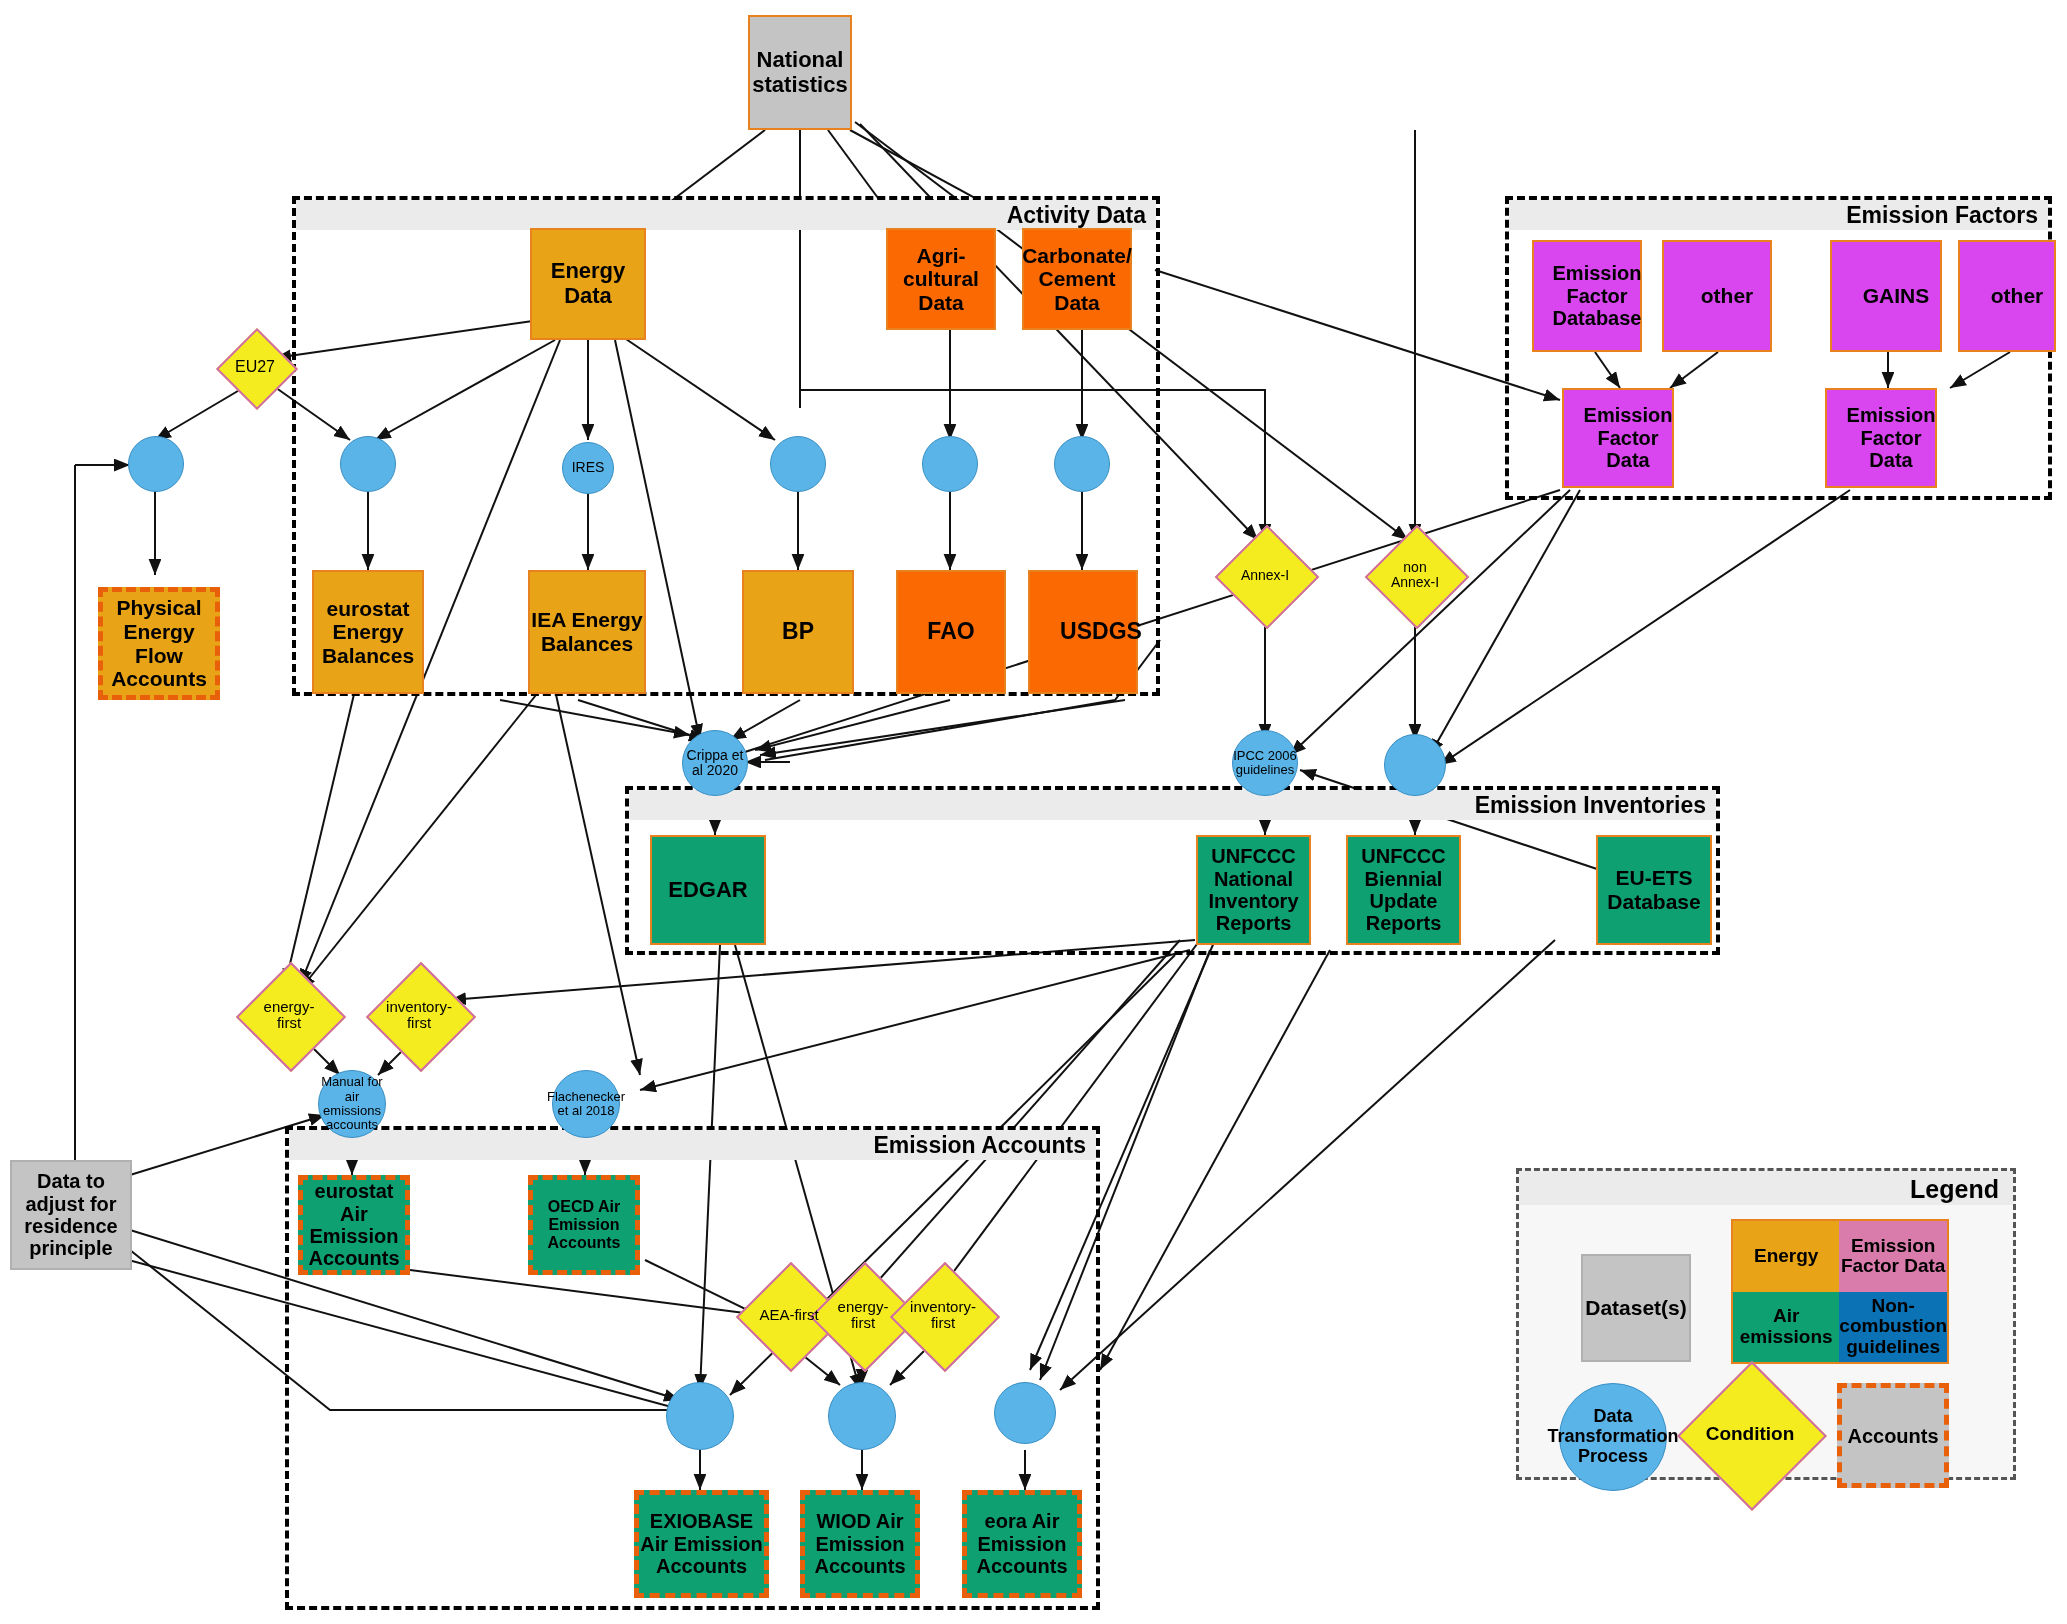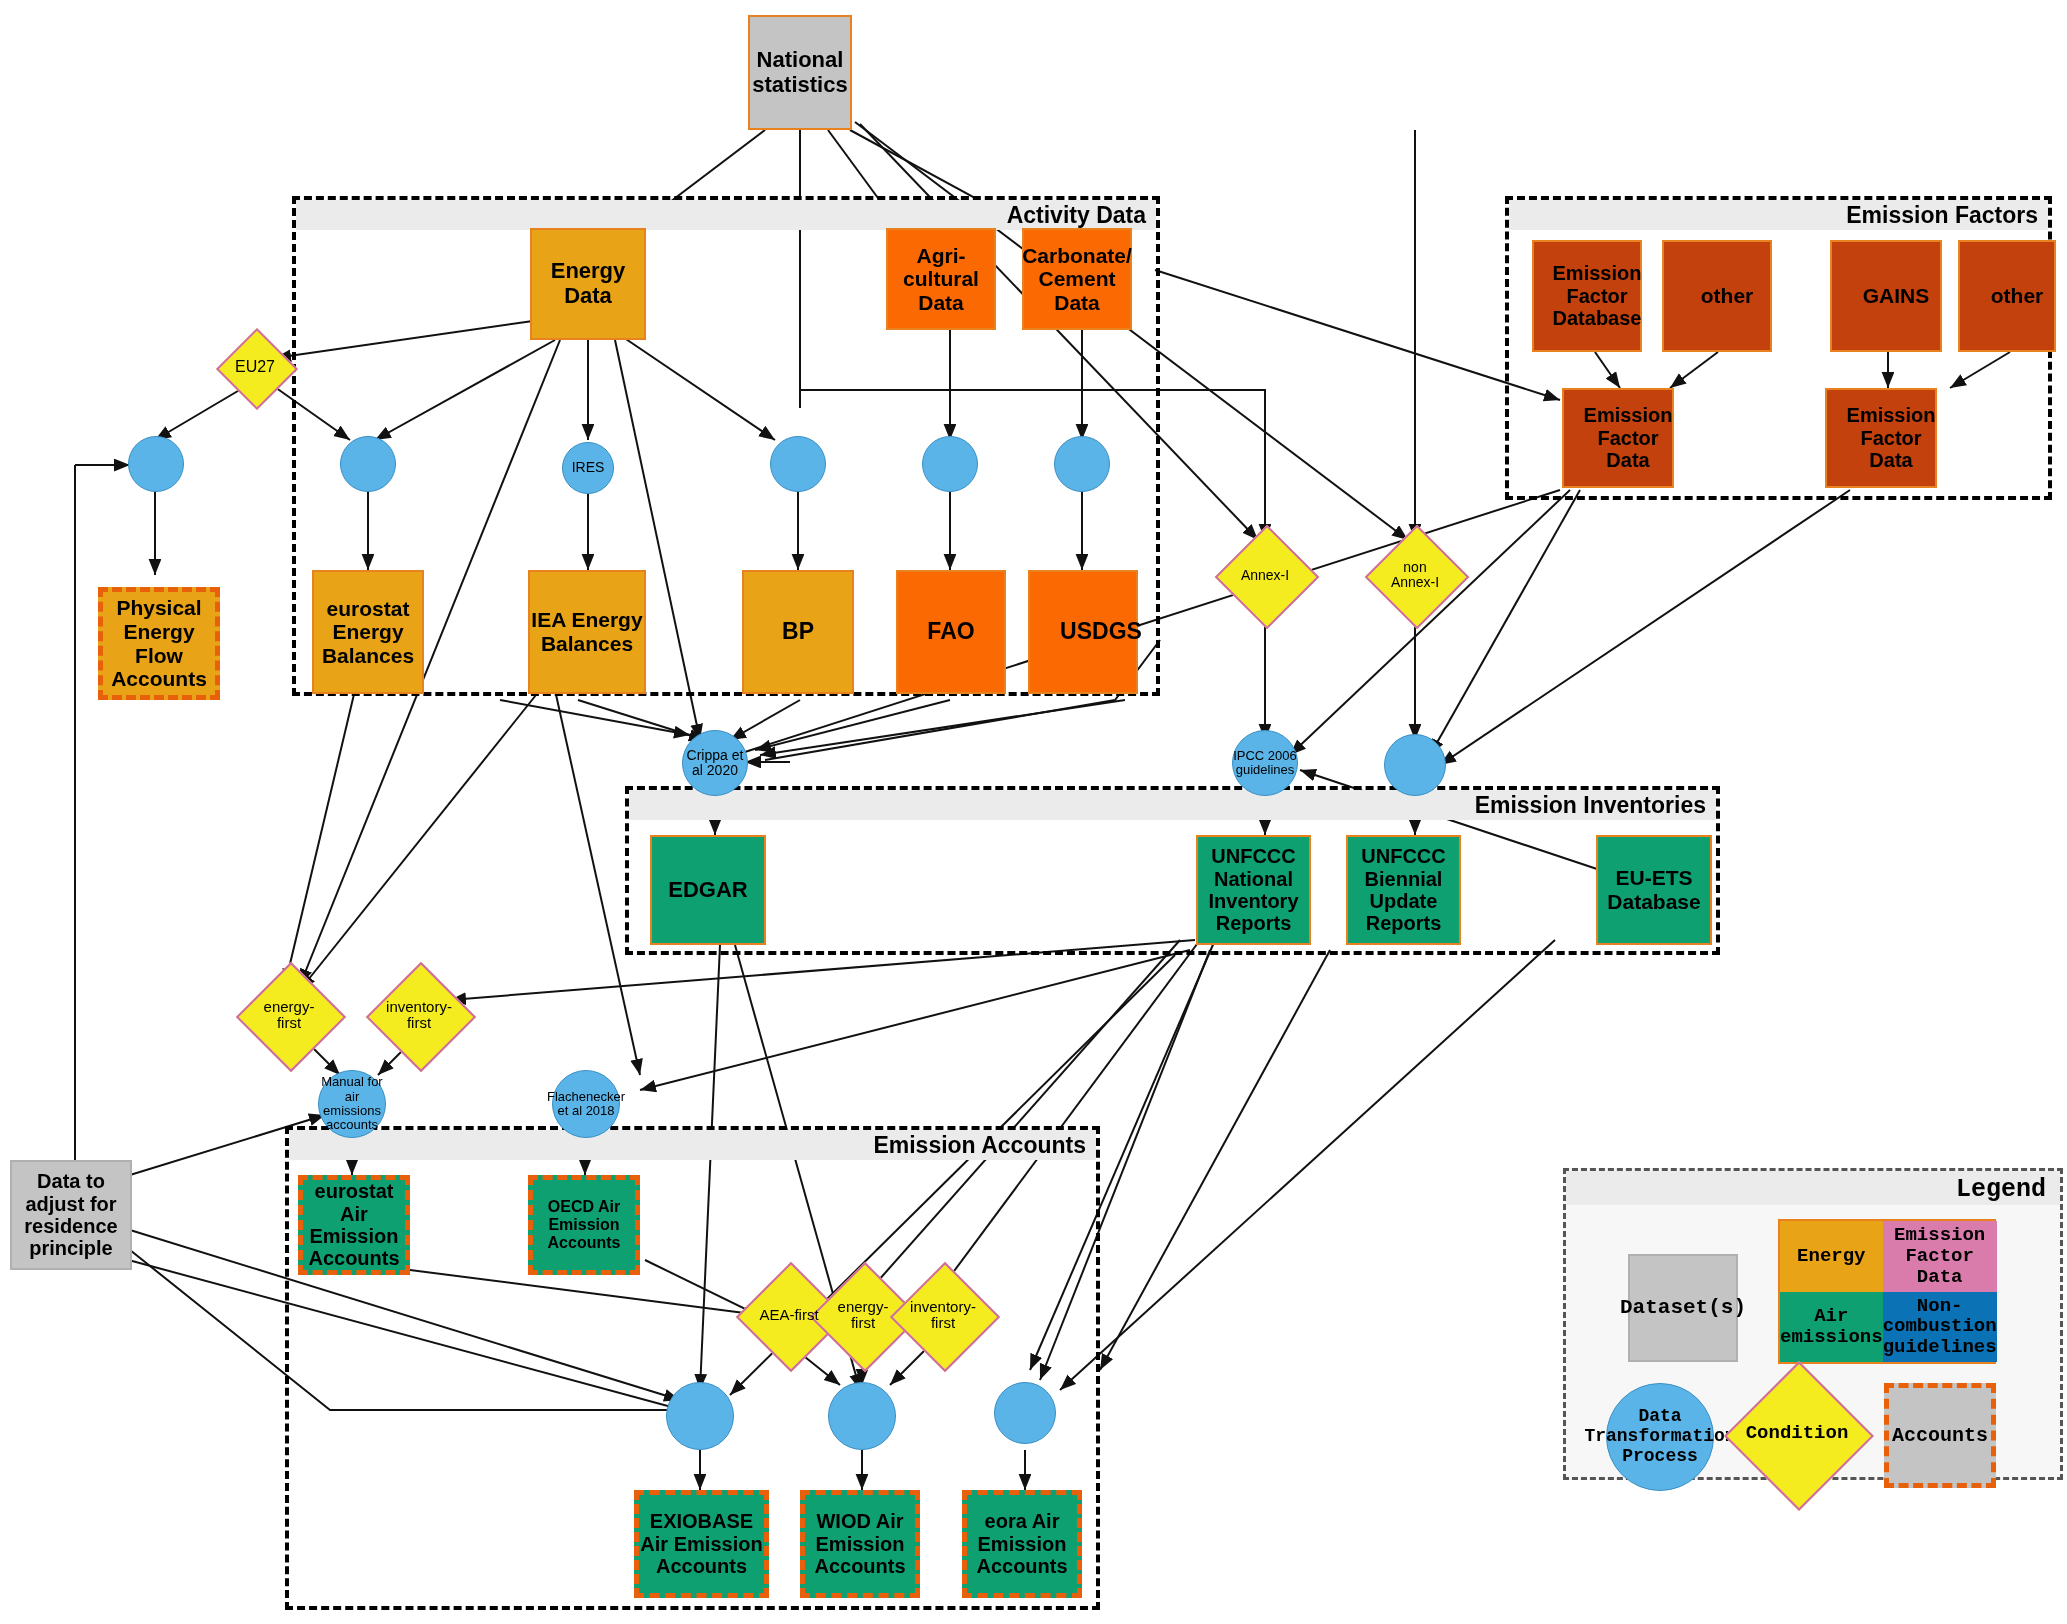--- a/index.html
+++ b/index.html
@@ -6,21 +6,21 @@
   body{font-family:"Liberation Sans", sans-serif;}
   #canvas{position:relative;width:2067px;height:1624px;background:#fff;overflow:hidden;}
   #edges{position:absolute;left:0;top:0;width:2067px;height:1624px;pointer-events:none;}
 
   .node{position:absolute;box-sizing:border-box;display:flex;align-items:center;justify-content:center;
         text-align:center;font-weight:bold;color:#000;line-height:1.12;}
   .rect{border:2px solid #e8821e;}
   .energy{background:#e8a317;}
   .orange{background:#fb6a02;}
   .green{background:#0fa072;}
-  .pink{background:#c2410c;padding-left:20px;}
+  .pink{background:#d946ef;padding-left:20px;}
   .grey{background:#c4c4c4;border:2px solid #b0b0b0;}
   .grey-orange{background:#c4c4c4;border:2px solid #e8821e;}
   .acct{border:5px dashed #e8600a;}
 
   .circ{position:absolute;box-sizing:border-box;background:#5ab4e8;border:1px solid #3a8fc4;
         border-radius:50%;display:flex;align-items:center;justify-content:center;text-align:center;
         color:#000;line-height:1.1;}
   .diamond{position:absolute;box-sizing:border-box;display:flex;align-items:center;justify-content:center;}
   .diamond .dshape{position:absolute;left:0;top:0;width:100%;height:100%;background:#f5ec20;
         border:2px solid #d06ba8;transform:rotate(45deg);}
@@ -304,21 +304,21 @@
   <div class="diamond" style="left:826px;top:1278px;width:74px;height:74px;">
     <div class="dshape"></div>
     <div class="dlabel" style="font-size:15px;">energy-first</div>
   </div>
 
   <div class="diamond" style="left:906px;top:1278px;width:74px;height:74px;">
     <div class="dshape"></div>
     <div class="dlabel" style="font-size:15px;">inventory-first</div>
   </div>
 
-  <div class="legend" style="left:1563px;top:1168px;width:500px;height:312px;font-family:Liberation Mono, monospace;">
+  <div class="legend" style="left:1516px;top:1168px;width:500px;height:312px;">
     <div class="lhead"></div>
     <div class="ltitle">Legend</div>
 
     <div class="lbox grey" style="left:62px;top:83px;width:110px;height:108px;font-size:21px;">Dataset(s)</div>
 
     <div class="quad" style="left:212px;top:48px;width:218px;height:145px;">
       <div class="q1">Energy</div>
       <div class="q2">Emission Factor Data</div>
       <div class="q3">Air emissions</div>
       <div class="q4" style="color:#000;">Non-combustion guidelines</div>

